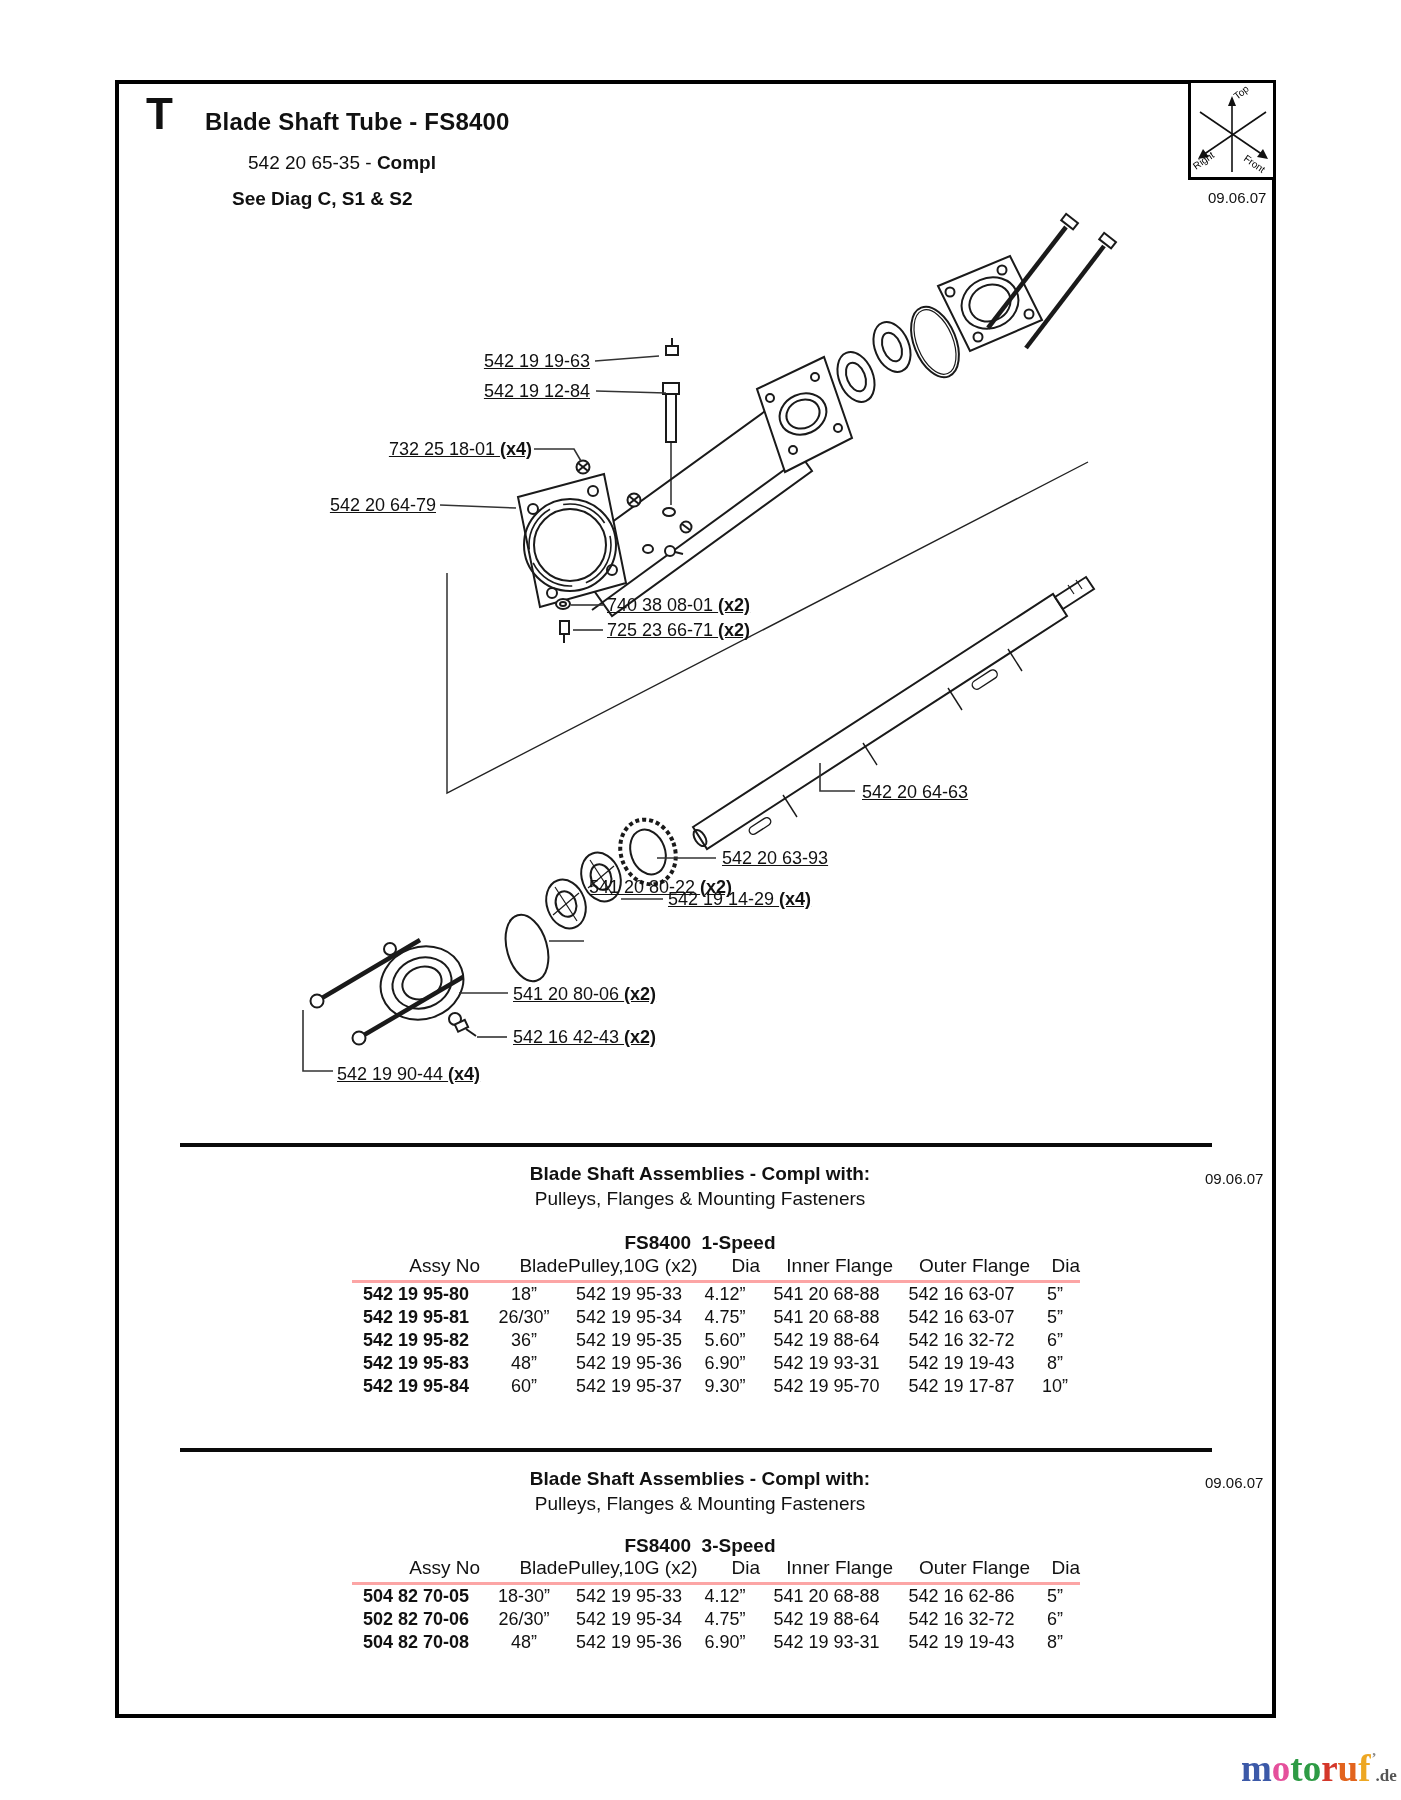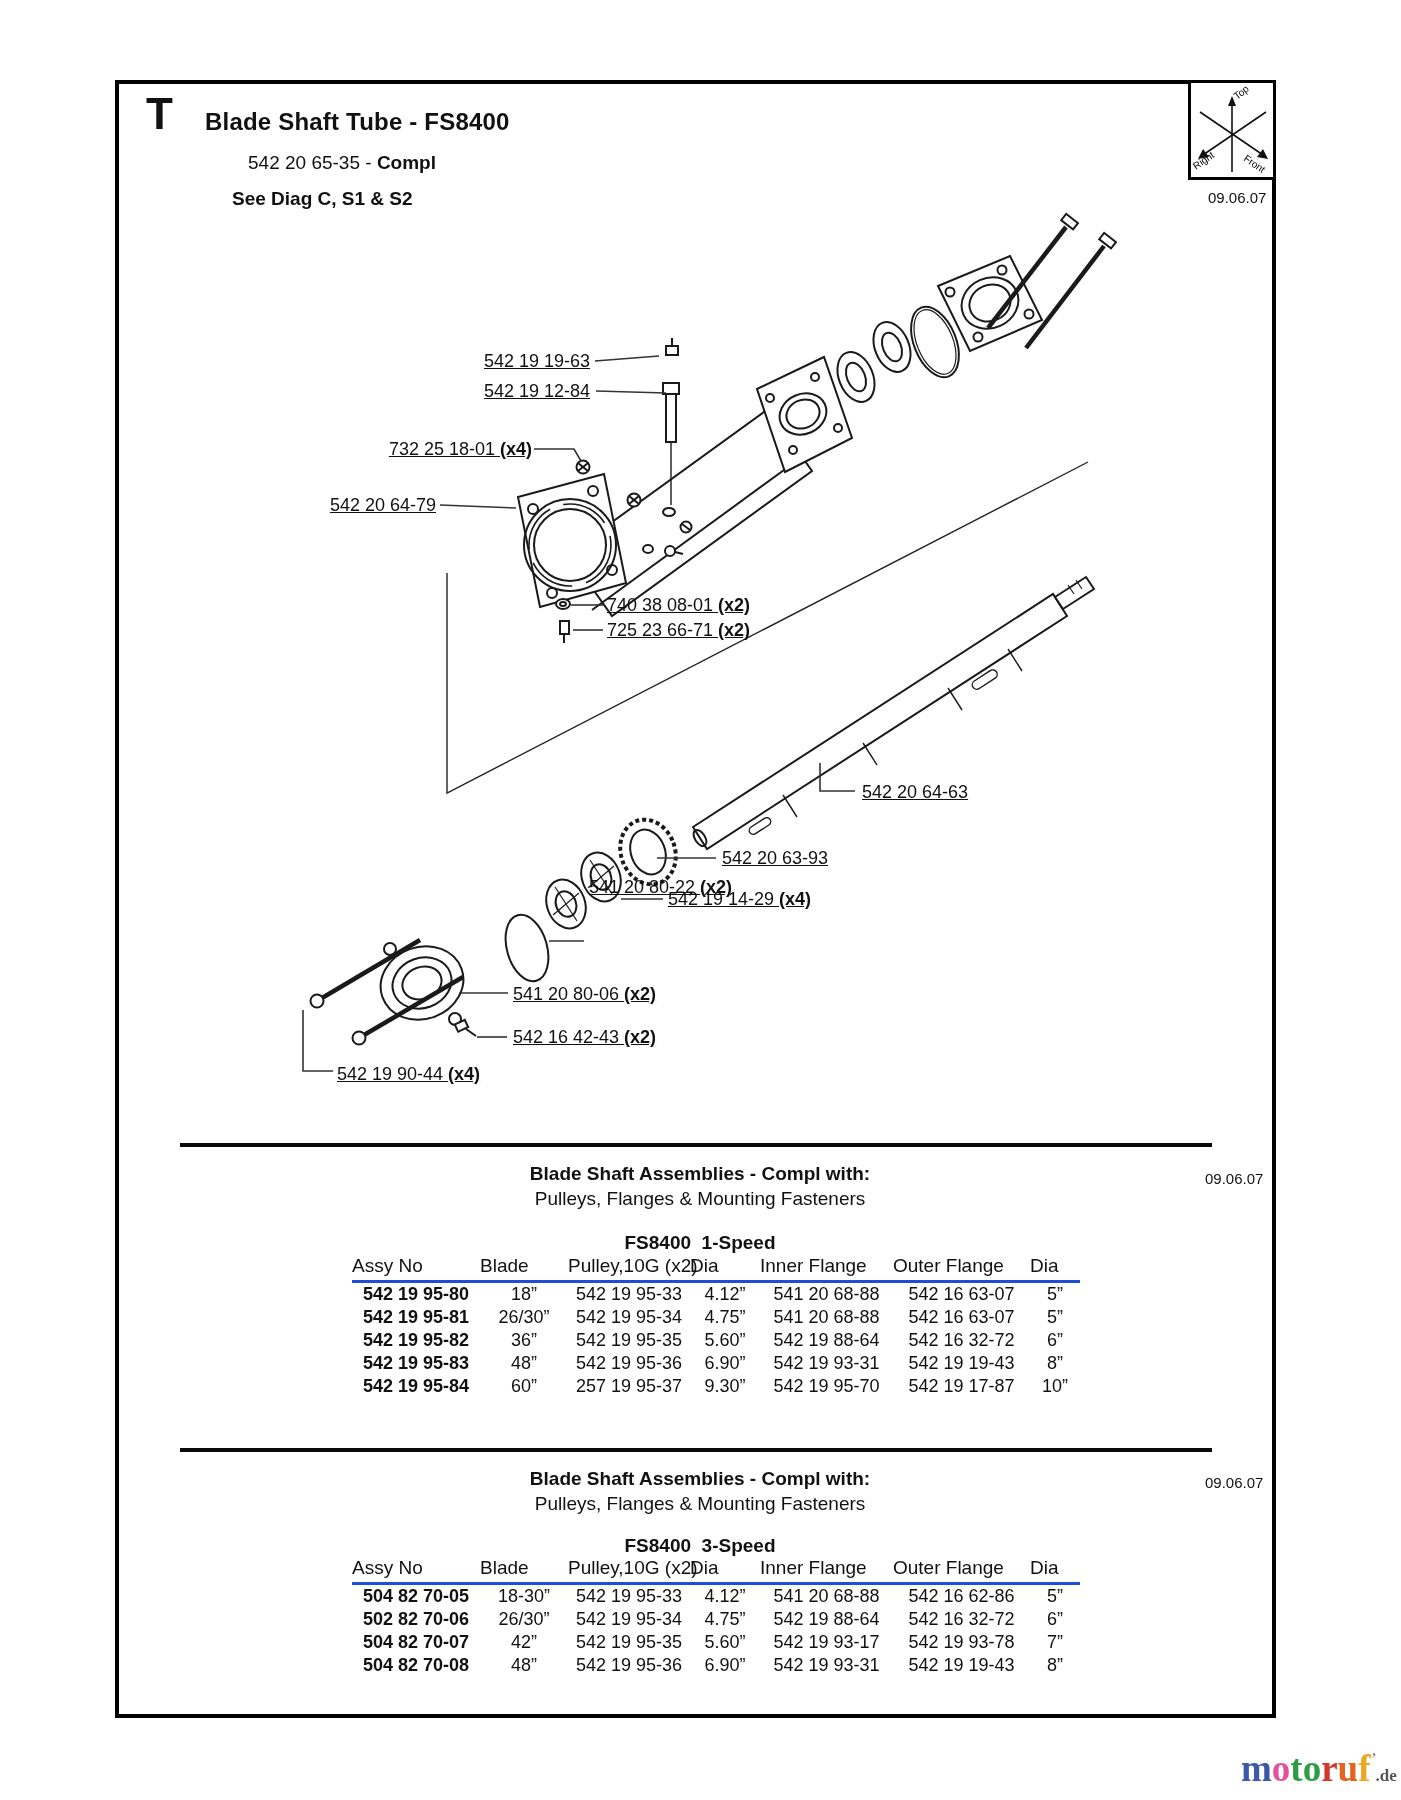--- a/index.html
+++ b/index.html
@@ -27,21 +27,21 @@
   .plabel .qty{font-weight:bold;}
   .plabel.r{text-align:right;}
   
   .hr-sep{position:absolute;left:180px;width:1032px;height:4px;background:#0a0a0a;}
   
   .tsec-title{position:absolute;left:265px;width:870px;text-align:center;font-size:19px;font-weight:bold;}
   .tsec-sub{position:absolute;left:265px;width:870px;text-align:center;font-size:19px;}
   .tsec-model{position:absolute;left:265px;width:870px;text-align:center;font-size:19px;font-weight:bold;white-space:pre;}
   .tsec-date{position:absolute;left:1205px;font-size:15px;}
   table.parts{position:absolute;left:352px;width:728px;border-collapse:collapse;table-layout:fixed;}
-  table.parts th{font-size:19px;font-weight:normal;border-bottom:3px solid #1d4ed8;padding:0 0 3px 0;text-align:left;white-space:nowrap;}
+  table.parts th{font-size:19px;font-weight:normal;border-bottom:3px solid #fca5a5;padding:0 0 3px 0;text-align:right;white-space:nowrap;}
   table.parts td{font-size:18px;height:23px;padding:0;text-align:center;white-space:nowrap;}
   table.parts td:first-child{font-weight:bold;}
   
   .logo{position:absolute;left:1241px;top:1750px;font-family:"Liberation Serif","DejaVu Serif",serif;font-weight:bold;font-size:37px;white-space:nowrap;line-height:1;}
   .logo .mark{font-size:15px;color:#8a8a8a;position:relative;top:-18px;left:1px;}
   .logo .de{font-size:17px;color:#555;font-weight:bold;}
 </style>
 </head>
 <body>
 
@@ -279,21 +279,21 @@
         <td>542 19 95-36</td>
         <td>6.90”</td>
         <td>542 19 93-31</td>
         <td>542 19 19-43</td>
         <td>8”</td>
       </tr>
 
       <tr>
         <td>542 19 95-84</td>
         <td>60”</td>
-        <td>257 19 95-37</td>
+        <td>542 19 95-37</td>
         <td>9.30”</td>
         <td>542 19 95-70</td>
         <td>542 19 17-87</td>
         <td>10”</td>
       </tr>
     </tbody>
 </table>
 
 <div class="hr-sep" style="top:1448px"></div>
 <div class="tsec-title" style="top:1468px">Blade Shaft Assemblies - Compl with:</div>
@@ -336,29 +336,20 @@
       <tr>
         <td>502 82 70-06</td>
         <td>26/30”</td>
         <td>542 19 95-34</td>
         <td>4.75”</td>
         <td>542 19 88-64</td>
         <td>542 16 32-72</td>
         <td>6”</td>
       </tr>
 
-      <tr>
-        <td>504 82 70-07</td>
-        <td>42”</td>
-        <td>542 19 95-35</td>
-        <td>5.60”</td>
-        <td>542 19 93-17</td>
-        <td>542 19 93-78</td>
-        <td>7”</td>
-      </tr>
 
       <tr>
         <td>504 82 70-08</td>
         <td>48”</td>
         <td>542 19 95-36</td>
         <td>6.90”</td>
         <td>542 19 93-31</td>
         <td>542 19 19-43</td>
         <td>8”</td>
       </tr>

